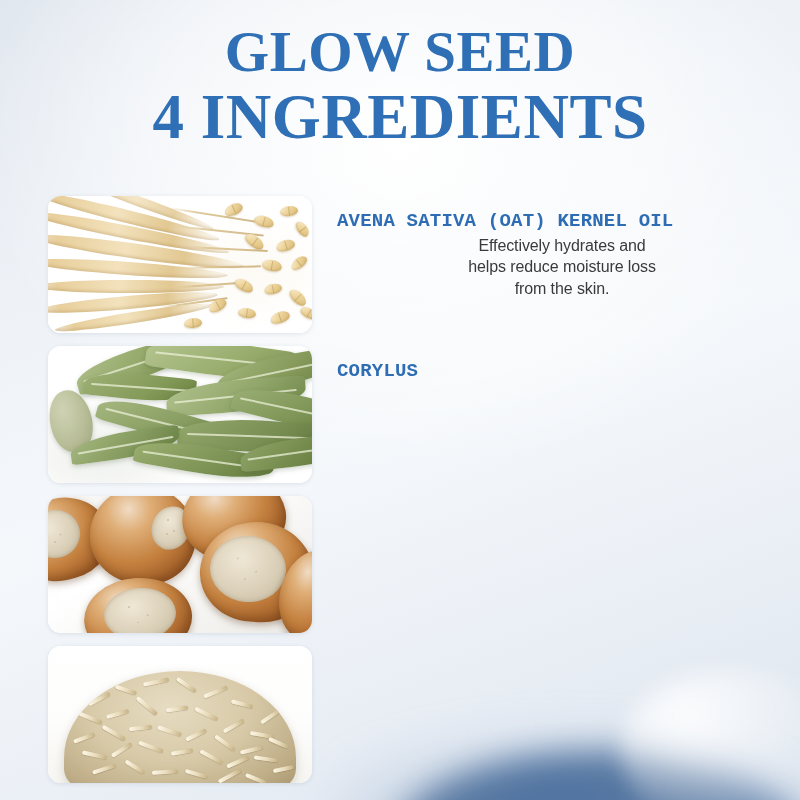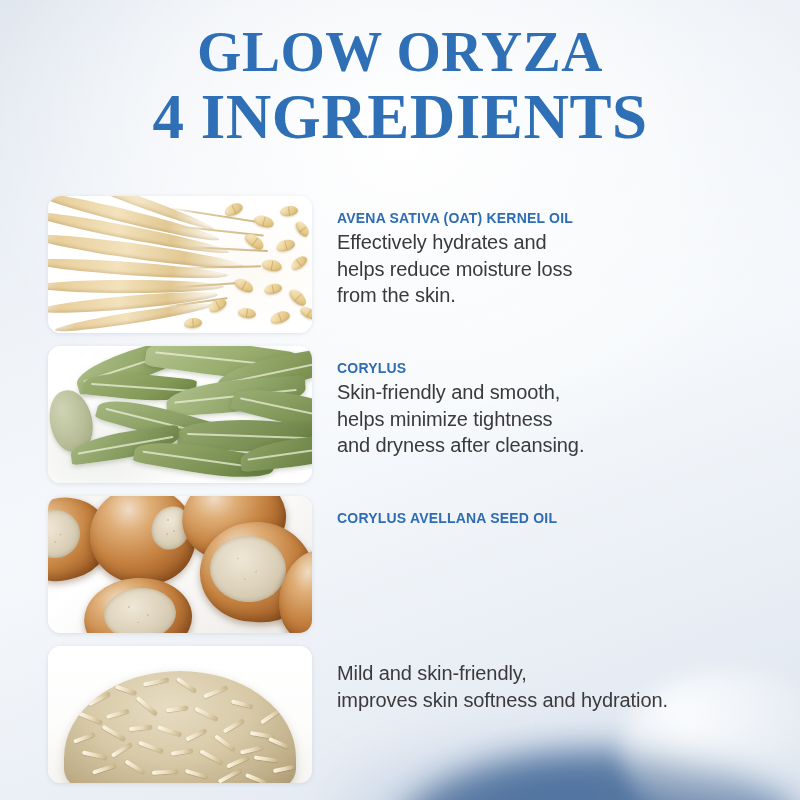--- a/index.html
+++ b/index.html
@@ -111,36 +111,37 @@
     overflow: hidden;
   }
 
   .text-col {
     position: absolute;
     left: 337px;
     top: 14px;
     width: 450px;
   }
   .ing-title {
-    font-family: Liberation Sans, sans-serif;
+    font-family: Liberation Mono, monospace;
     font-weight: bold;
-    font-size: 14px;
+    font-size: 19px;
     color: #2e6db4;
     letter-spacing: 0.2px;
     margin: 0 0 3px 0;
     white-space: nowrap;
   }
   .ing-desc {
     font-family: "Liberation Sans", sans-serif;
-    font-size: 20px;
+    font-size: 16px;
     color: #3a3a3c;
     line-height: 1.33;
     margin: 0;
     white-space: pre-line;
     letter-spacing: -0.1px;
+    text-align: center;
   }
 
   
 
   
   .art-oat {
     position: absolute;
     inset: 0;
     background:
       radial-gradient(ellipse 55% 70% at 78% 55%, #fdfaf4 0%, #ffffff 60%),
@@ -268,21 +269,21 @@
 </head>
 <body>
 
 <div id="poster">
 
   <div class="blob blob-soft"></div>
   <div class="blob blob-main"></div>
   <div class="corner-glow"></div>
 
   <div class="title">
-    <span class="title-line1">GLOW ORYZA</span>
+    <span class="title-line1">GLOW SEED</span>
     <span class="title-line2">4 INGREDIENTS</span>
   </div>
 
   <div class="rows">
 
     <div class="row">
       <div class="thumb">
         <div class="thumb-inner">
           <div class="art-oat">
 
@@ -343,23 +344,20 @@
             <div class="leaf" style="left:48px;top:62px;width:128px;height:28px;transform:rotate(16deg);background:linear-gradient(140deg,#a9ba84 0%,#8a9f63 55%,#6a8244 100%);"></div>
             <div class="leaf" style="left:130px;top:74px;width:150px;height:32px;transform:rotate(4deg);background:linear-gradient(140deg,#96aa6f 0%,#798e52 58%,#5a7236 100%);"></div>
             <div class="leaf" style="left:22px;top:86px;width:110px;height:26px;transform:rotate(-8deg);background:linear-gradient(140deg,#a6b880 0%,#869b60 55%,#667e41 100%);"></div>
             <div class="leaf" style="left:86px;top:100px;width:140px;height:28px;transform:rotate(10deg);background:linear-gradient(140deg,#9cb072 0%,#7d9355 58%,#5d7638 100%);"></div>
             <div class="leaf" style="left:192px;top:92px;width:120px;height:28px;transform:rotate(-6deg);background:linear-gradient(140deg,#8fa468 0%,#718749 58%,#536d31 100%);"></div>
           </div>
         </div>
       </div>
       <div class="text-col">
         <div class="ing-title">CORYLUS</div>
-        <div class="ing-desc">Skin-friendly and smooth,
-helps minimize tightness
-and dryness after cleansing.</div>
       </div>
     </div>
 
     <div class="row">
       <div class="thumb">
         <div class="thumb-inner">
           <div class="art-nut">
             <div class="nut" style="left:-34px;top:2px;width:96px;height:82px;transform:rotate(-14deg);"></div>
             <div class="nut-scar" style="left:-18px;top:14px;width:50px;height:48px;transform:rotate(-14deg);"></div>
 
@@ -372,21 +370,20 @@
             <div class="nut-scar" style="left:162px;top:40px;width:76px;height:66px;transform:rotate(4deg);"></div>
 
             <div class="nut" style="left:36px;top:82px;width:108px;height:78px;transform:rotate(-4deg);"></div>
             <div class="nut-scar" style="left:56px;top:92px;width:72px;height:52px;transform:rotate(-4deg);"></div>
 
             <div class="nut" style="left:232px;top:54px;width:70px;height:92px;transform:rotate(12deg);"></div>
           </div>
         </div>
       </div>
       <div class="text-col">
-        <div class="ing-title">CORYLUS AVELLANA SEED OIL</div>
       </div>
     </div>
 
     <div class="row">
       <div class="thumb">
         <div class="thumb-inner">
           <div class="art-rice">
             <div class="rice-mound">
               <div class="rice-grain" style="left:10%;top:22%;width:24px;transform:rotate(-28deg);"></div>
               <div class="rice-grain" style="left:22%;top:14%;width:22px;transform:rotate(18deg);"></div>
@@ -422,19 +419,17 @@
               <div class="rice-grain" style="left:38%;top:82%;width:26px;transform:rotate(-4deg);"></div>
               <div class="rice-grain" style="left:52%;top:84%;width:23px;transform:rotate(16deg);"></div>
               <div class="rice-grain" style="left:66%;top:86%;width:25px;transform:rotate(-28deg);"></div>
               <div class="rice-grain" style="left:78%;top:88%;width:22px;transform:rotate(22deg);"></div>
               <div class="rice-grain" style="left:90%;top:80%;width:21px;transform:rotate(-12deg);"></div>
             </div>
           </div>
         </div>
       </div>
       <div class="text-col">
-        <div class="ing-desc">Mild and skin-friendly,
-improves skin softness and hydration.</div>
       </div>
     </div>
 
   </div>
 </div>
 
 </body></html>

